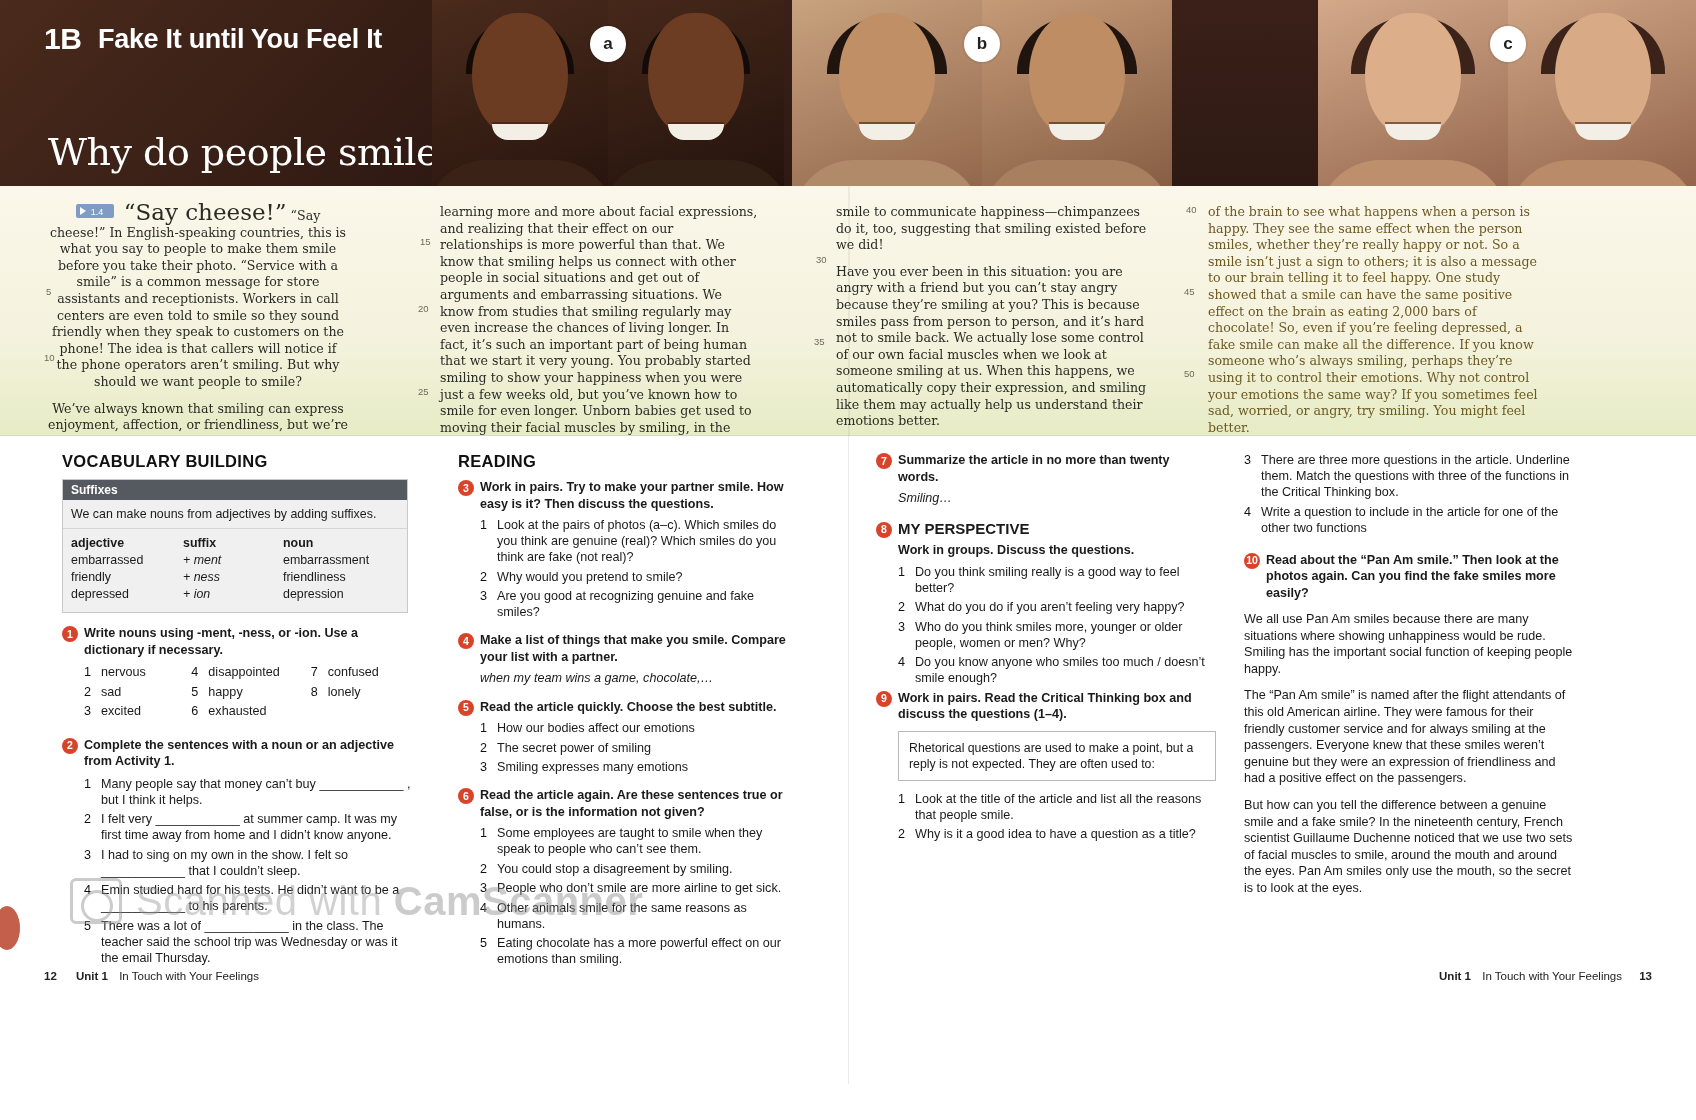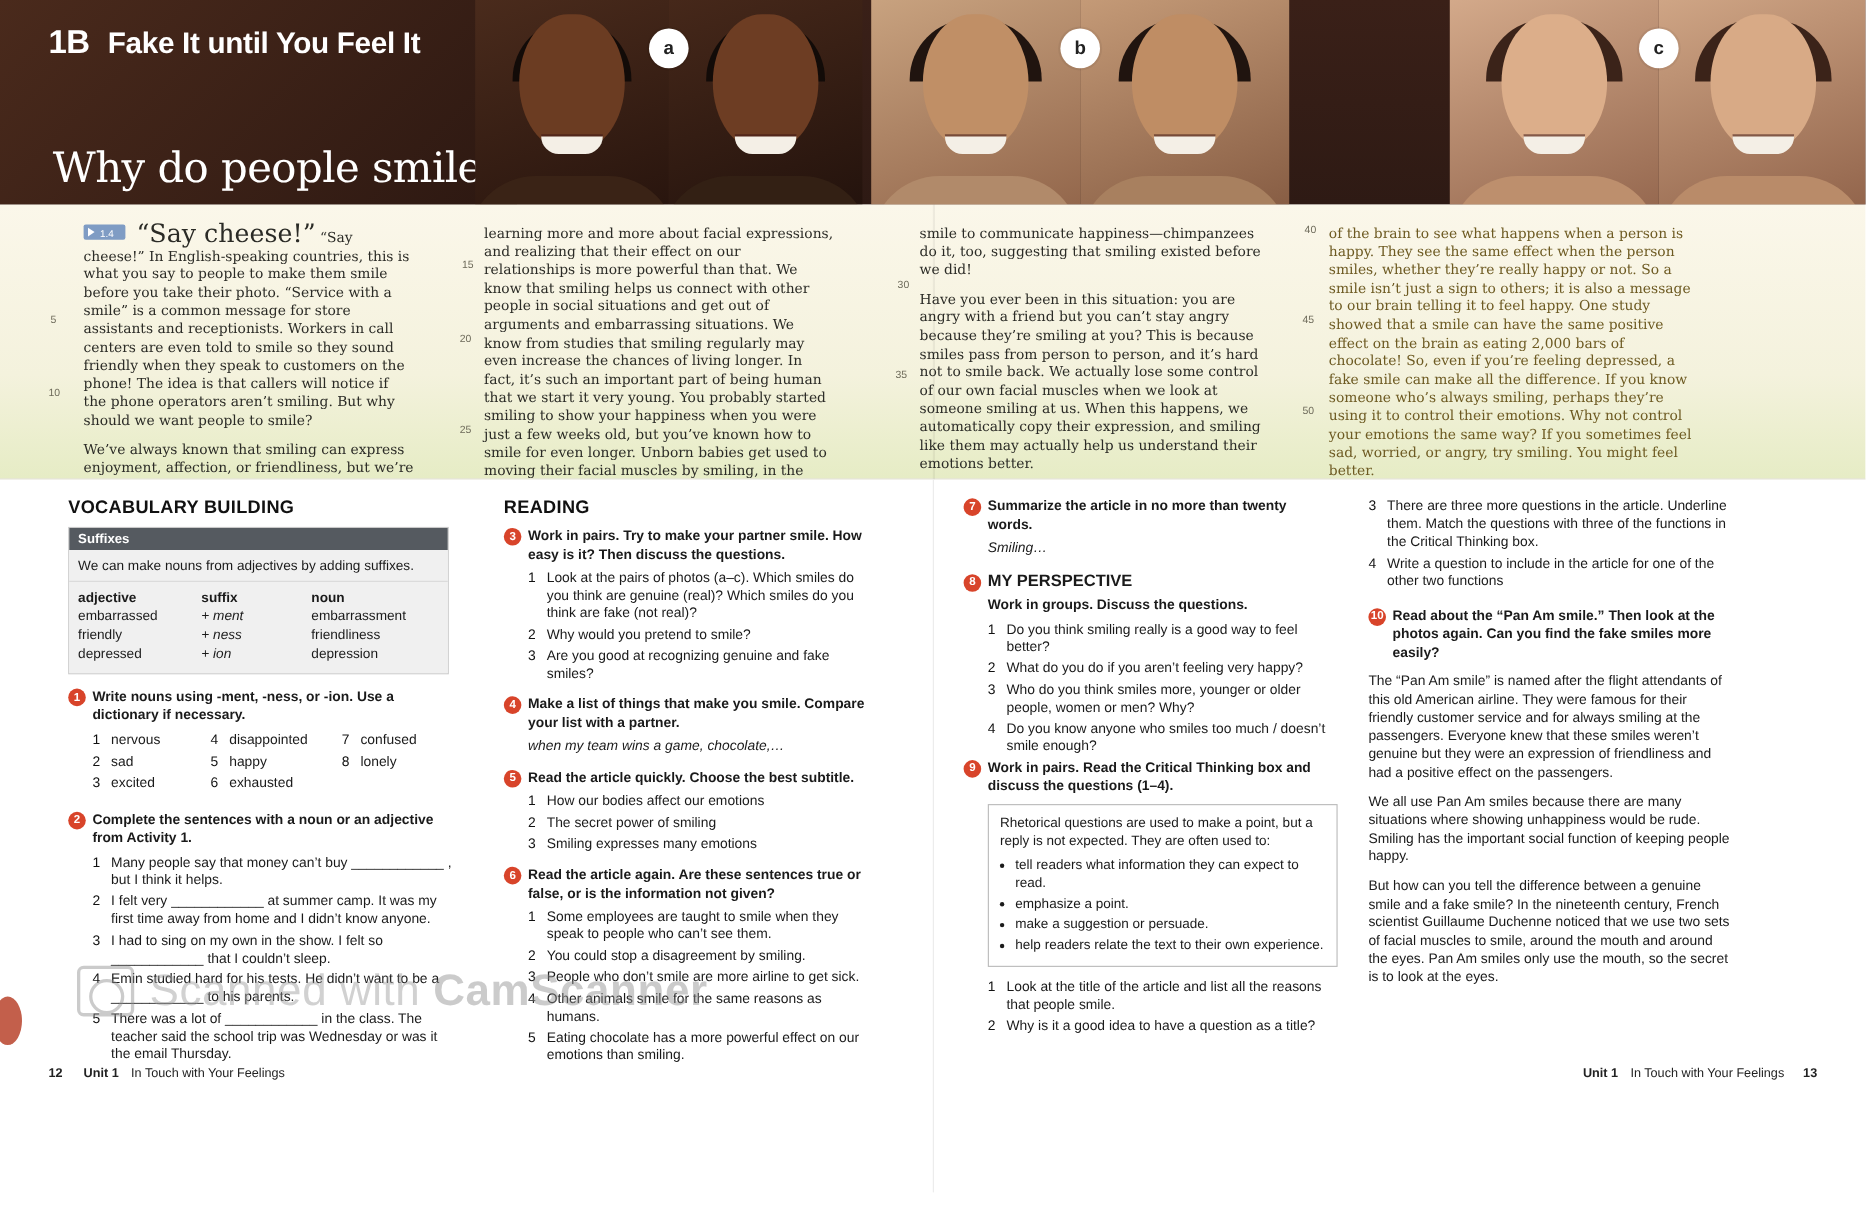--- a/index.html
+++ b/index.html
@@ -71,21 +71,21 @@
     border-bottom:1px solid #d9d8c4;
   }
   .article-band .spine { position:absolute; left:848px; top:0; width:2px; height:250px; background:rgba(0,0,0,.05);}
   .col {
     position:absolute; top:18px;
     font-family:"DejaVu Serif", serif;
     font-size:12.6px; line-height:16.6px; color:#2b2b26;
     text-align:left;
   }
   .col p { margin:0 0 10px 0; }
-  .c1 { left:76px; width:300px; }
+  .c1 { left:48px; width:300px;text-align:center; }
   .c2 { left:440px; width:318px; }
   .c3 { left:836px; width:320px; }
   .c4 { left:1208px; width:330px; }
   .c4 { color:#6d5a22; }
   .lnum {
     position:absolute; font-size:9.5px; color:#6d6a5a; font-family:"Liberation Sans",sans-serif;
   }
   .speaker {
     display:inline-block; width:38px; height:14px; background:#7f9cc4;
     border-radius:2px; margin-right:6px; vertical-align:2px;
@@ -503,26 +503,20 @@
 
     <div class="ex">
       <div class="ex-head">
         <span class="num-badge">9</span>
         <span class="t">Work in pairs. Read the Critical Thinking box and discuss the questions (1–4).</span>
       </div>
     </div>
 
     <div class="ct-box" style="margin-left:22px; margin-top:8px;">
       <div>Rhetorical questions are used to make a point, but a reply is not expected. They are often used to:</div>
-      <ul>
-        <li>tell readers what information they can expect to read.</li>
-        <li>emphasize a point.</li>
-        <li>make a suggestion or persuade.</li>
-        <li>help readers relate the text to their own experience.</li>
-      </ul>
     </div>
 
     <ul class="items ex" style="margin-left:22px; margin-top:10px;">
       <li>
           <span class="n">1</span>
           <span class="v">Look at the title of the article and list all the reasons that people smile.</span>
         </li>
       <li>
           <span class="n">2</span>
           <span class="v">Why is it a good idea to have a question as a title?</span>
@@ -541,22 +535,22 @@
           <span class="v">Write a question to include in the article for one of the other two functions</span>
         </li>
     </ul>
 
     <div class="ex" style="margin-top:16px;">
       <div class="ex-head">
         <span class="num-badge">10</span>
         <span class="t">Read about the “Pan Am smile.” Then look at the photos again. Can you find the fake smiles more easily?</span>
       </div>
       <div style="margin-top:10px;">
+        <p class="plainp">We all use Pan Am smiles because there are many situations where showing unhappiness would be rude. Smiling has the important social function of keeping people happy.</p>
         <p class="plainp">The “Pan Am smile” is named after the flight attendants of this old American airline. They were famous for their friendly customer service and for always smiling at the passengers. Everyone knew that these smiles weren’t genuine but they were an expression of friendliness and had a positive effect on the passengers.</p>
-        <p class="plainp">We all use Pan Am smiles because there are many situations where showing unhappiness would be rude. Smiling has the important social function of keeping people happy.</p>
         <p class="plainp">But how can you tell the difference between a genuine smile and a fake smile? In the nineteenth century, French scientist Guillaume Duchenne noticed that we use two sets of facial muscles to smile, around the mouth and around the eyes. Pan Am smiles only use the mouth, so the secret is to look at the eyes.</p>
       </div>
     </div>
   </div>
 
   <div class="footer foot-left">
     <span class="pg">12</span>
     <span class="unit" style="margin-left:16px;">Unit 1</span>
     <span style="margin-left:8px;">In Touch with Your Feelings</span>
   </div>

